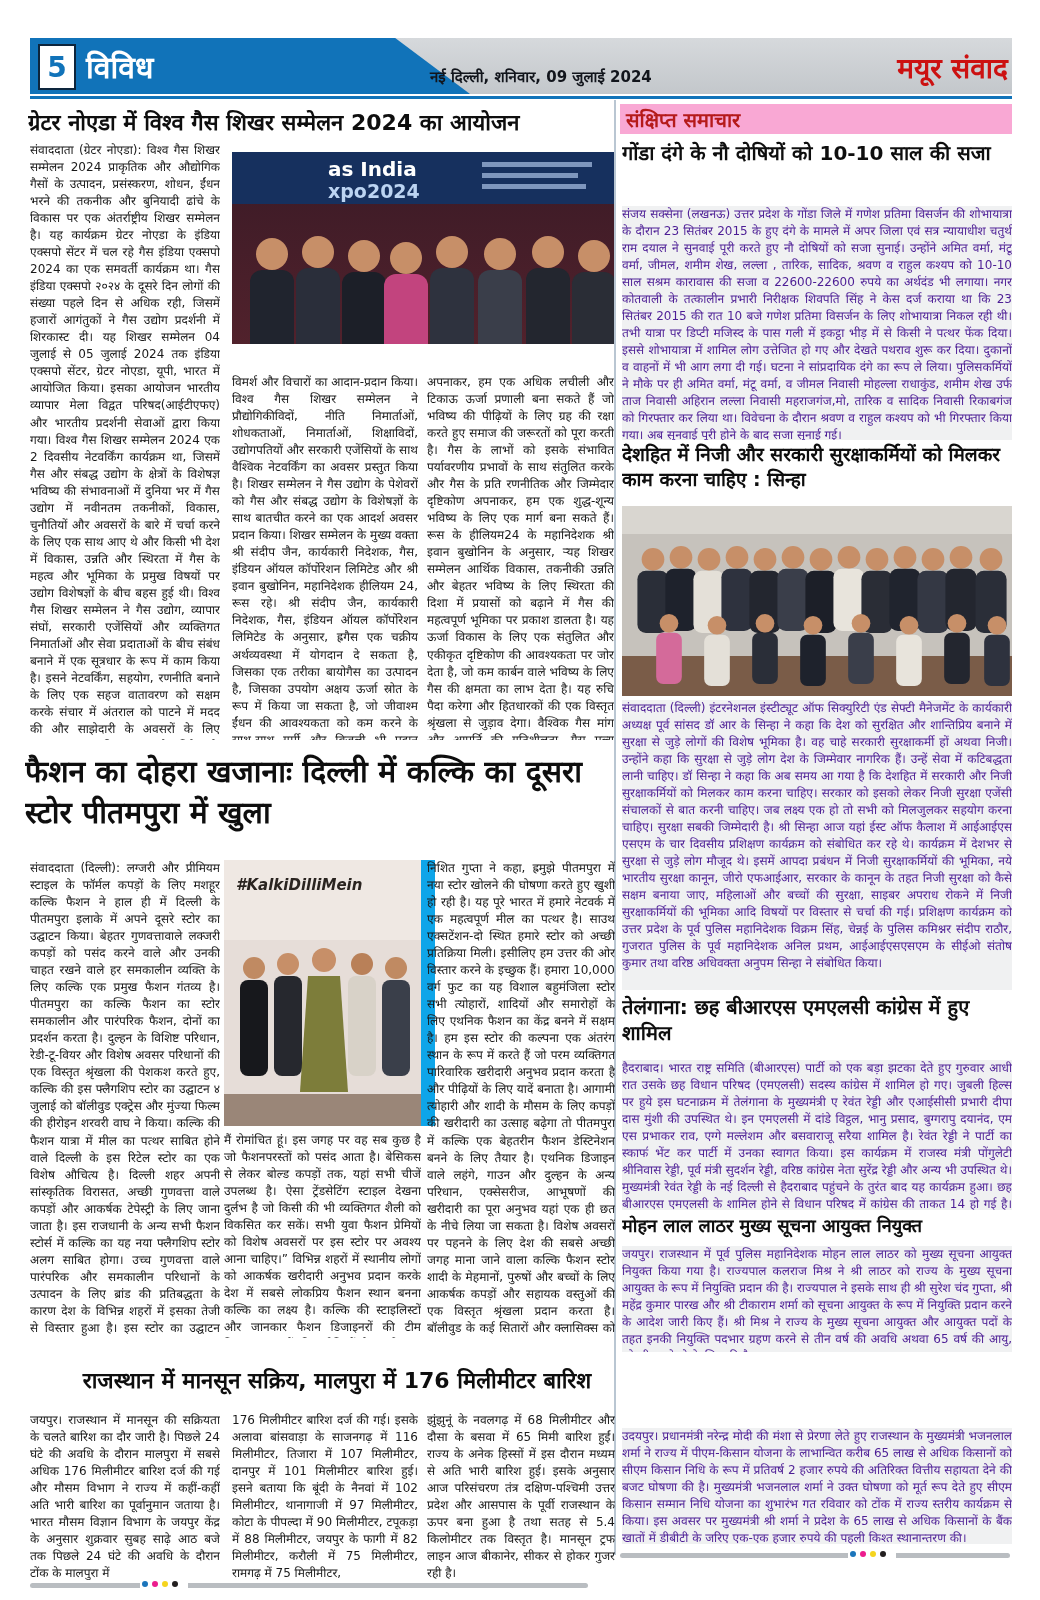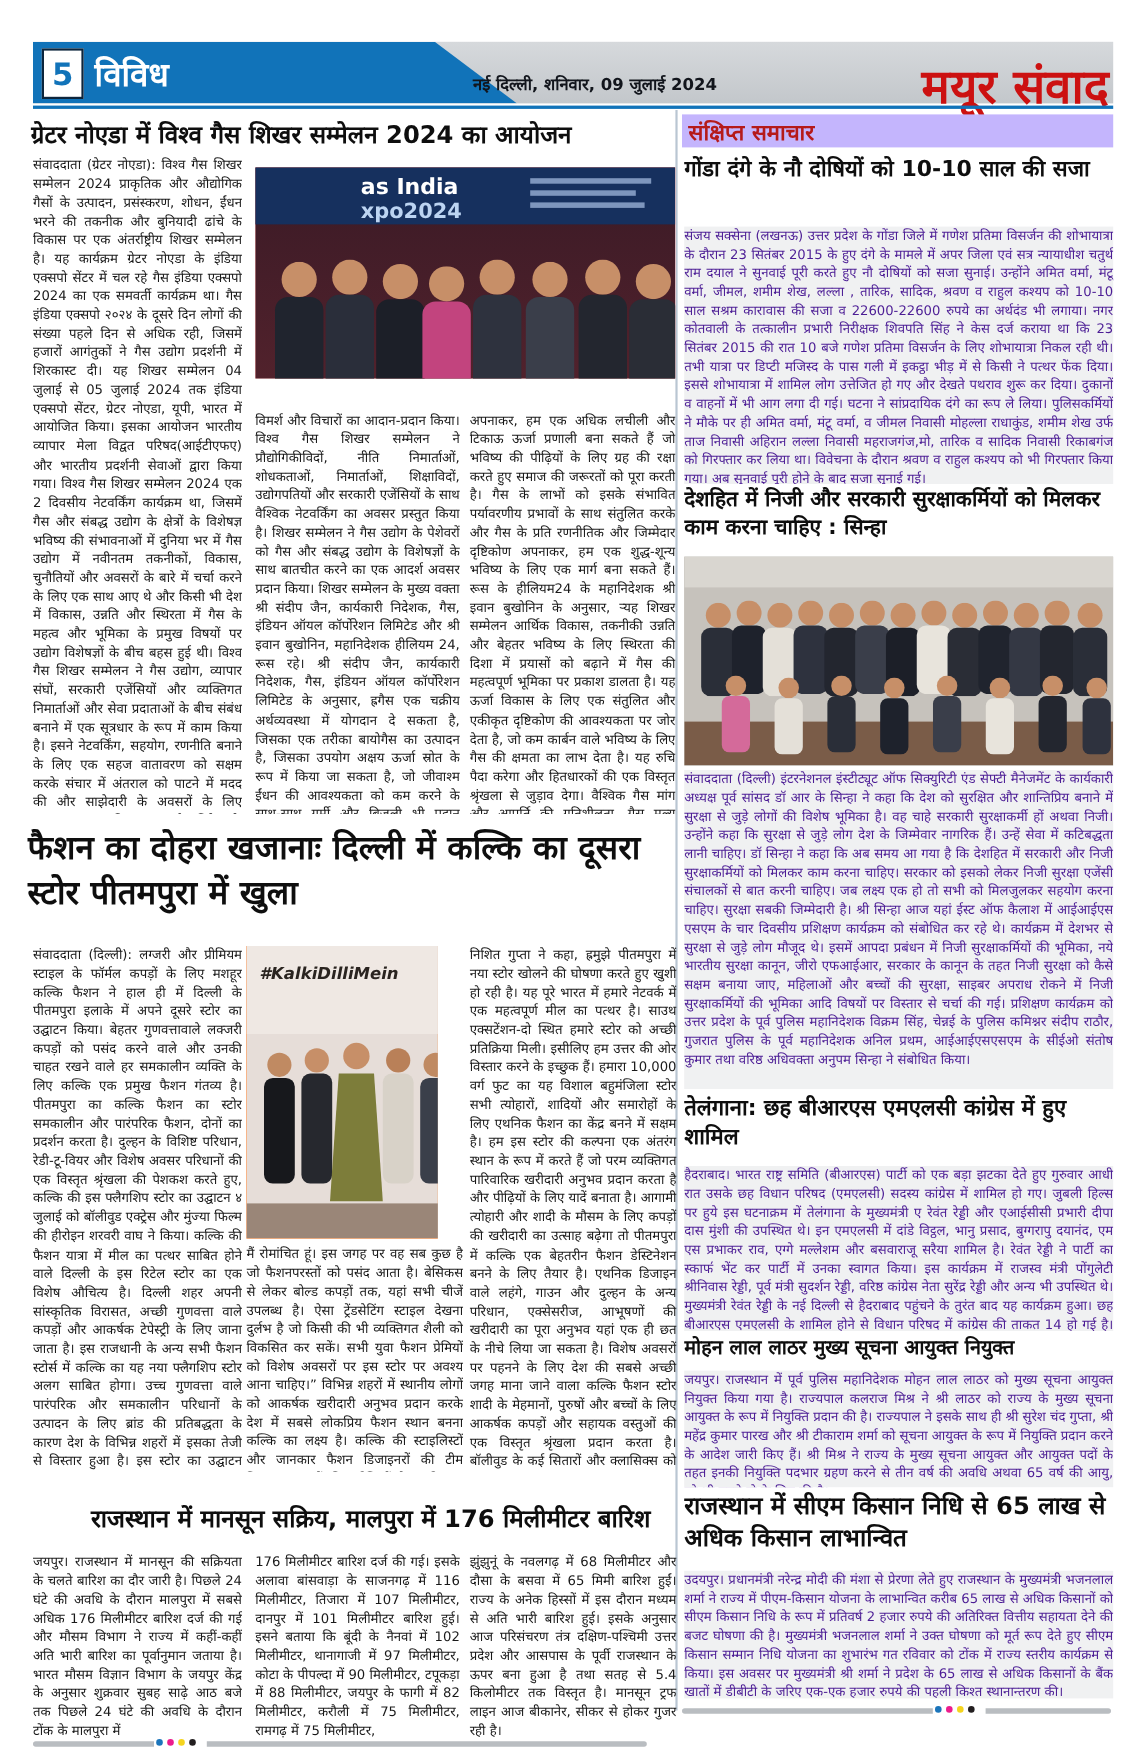--- a/index.html
+++ b/index.html
@@ -4,34 +4,34 @@
 <style>
   html,body{margin:0;padding:0;}
   body{width:1040px;height:1600px;background:#f7f6f4;font-family:"DejaVu Sans",sans-serif;color:#1a1a1a;}
   .page{position:relative;width:1040px;height:1600px;background:#ffffff;overflow:hidden;}
   
   .topbar-gray{position:absolute;left:30px;top:38px;width:982px;height:56px;background:linear-gradient(#d6d9dc,#c3c7cb);}
   .topbar-blue{position:absolute;left:30px;top:38px;width:440px;height:56px;background:#1173b9;clip-path:polygon(0 0,83% 0,100% 100%,0 100%);}
   .pagenum-box{position:absolute;left:38px;top:44px;width:34px;height:42px;background:#ffffff;border:2px solid #0d253c;display:flex;align-items:center;justify-content:center;font-size:28px;font-weight:bold;color:#1173b9;}
   .section-name{position:absolute;left:86px;top:46px;font-size:30px;font-weight:bold;color:#ffffff;}
   .dateline{position:absolute;left:430px;top:66px;font-size:15px;font-weight:bold;color:#12151c;}
-  .paper-name{position:absolute;right:32px;top:48px;font-size:43px;font-weight:bold;color:#cc1111;}
+  .paper-name{position:absolute;right:32px;top:48px;font-size:28px;font-weight:bold;color:#cc1111;}
   .top-rule{position:absolute;left:30px;top:96px;width:982px;height:3px;background:#1173b9;}
   
   .headline{font-weight:bold;color:#0e0e0e;}
   .bodycol{position:absolute;font-size:12px;line-height:1.42;text-align:justify;overflow:hidden;color:#191919;}
   .vdivider{position:absolute;left:614px;top:100px;width:2px;height:1455px;background:#b9c6d2;}
   
   .gas-headline{position:absolute;left:28px;top:106px;width:586px;height:34px;font-size:22px;white-space:nowrap;overflow:hidden;}
   .gas-photo{position:absolute;left:232px;top:152px;width:382px;height:192px;overflow:hidden;background:#fca5a5;}
   .fashion-headline{position:absolute;left:25px;top:752px;width:592px;height:104px;font-size:30px;line-height:1.35;text-align:left;overflow:hidden;}
-  .fashion-photo{position:absolute;left:224px;top:860px;width:174px;height:266px;overflow:hidden;background:#f97316;}
+  .fashion-photo{position:absolute;left:224px;top:860px;width:211px;height:266px;overflow:hidden;background:#0ea5e9;}
   .monsoon-headline{position:absolute;left:41px;top:1364px;width:592px;height:36px;font-size:22px;text-align:center;white-space:nowrap;overflow:hidden;}
   
-  .briefs-header{position:absolute;left:620px;top:104px;width:392px;height:30px;background:#c4b5fd;color:#b51a1a;font-size:20px;font-weight:bold;padding-left:6px;box-sizing:border-box;display:flex;align-items:center;}
+  .briefs-header{position:absolute;left:620px;top:104px;width:392px;height:30px;background:#f9a8d4;color:#b51a1a;font-size:20px;font-weight:bold;padding-left:6px;box-sizing:border-box;display:flex;align-items:center;}
   .brief-head{position:absolute;left:622px;width:390px;overflow:hidden;line-height:1.3;}
   .brief-body{position:absolute;left:622px;width:390px;font-size:12px;line-height:1.42;text-align:justify;overflow:hidden;background:#f0f1f2;color:#4c1d95;}
   .sinha-photo{position:absolute;left:622px;top:506px;width:390px;height:190px;overflow:hidden;background:#c2beb8;}
   
   .foot-bar{position:absolute;height:5px;background:#b9bdc1;border-radius:3px;}
   .foot-gap{position:absolute;height:9px;background:#ffffff;}
   .dot{position:absolute;width:6px;height:6px;border-radius:50%;top:0;}
 </style>
 </head>
 <body>
@@ -164,21 +164,20 @@
   </div>
 
   <div class="brief-body" style="top:700px;height:290px;">संवाददाता (दिल्ली) इंटरनेशनल इंस्टीट्यूट ऑफ सिक्युरिटी एंड सेफ्टी मैनेजमेंट के कार्यकारी अध्यक्ष पूर्व सांसद डॉ आर के सिन्हा ने कहा कि देश को सुरक्षित और शान्तिप्रिय बनाने में सुरक्षा से जुड़े लोगों की विशेष भूमिका है। वह चाहे सरकारी सुरक्षाकर्मी हों अथवा निजी। उन्होंने कहा कि सुरक्षा से जुड़े लोग देश के जिम्मेवार नागरिक हैं। उन्हें सेवा में कटिबद्धता लानी चाहिए। डॉ सिन्हा ने कहा कि अब समय आ गया है कि देशहित में सरकारी और निजी सुरक्षाकर्मियों को मिलकर काम करना चाहिए। सरकार को इसको लेकर निजी सुरक्षा एजेंसी संचालकों से बात करनी चाहिए। जब लक्ष्य एक हो तो सभी को मिलजुलकर सहयोग करना चाहिए। सुरक्षा सबकी जिम्मेदारी है। श्री सिन्हा आज यहां ईस्ट ऑफ कैलाश में आईआईएस एसएम के चार दिवसीय प्रशिक्षण कार्यक्रम को संबोधित कर रहे थे। कार्यक्रम में देशभर से सुरक्षा से जुड़े लोग मौजूद थे। इसमें आपदा प्रबंधन में निजी सुरक्षाकर्मियों की भूमिका, नये भारतीय सुरक्षा कानून, जीरो एफआईआर, सरकार के कानून के तहत निजी सुरक्षा को कैसे सक्षम बनाया जाए, महिलाओं और बच्चों की सुरक्षा, साइबर अपराध रोकने में निजी सुरक्षाकर्मियों की भूमिका आदि विषयों पर विस्तार से चर्चा की गई। प्रशिक्षण कार्यक्रम को उत्तर प्रदेश के पूर्व पुलिस महानिदेशक विक्रम सिंह, चेन्नई के पुलिस कमिश्नर संदीप राठौर, गुजरात पुलिस के पूर्व महानिदेशक अनिल प्रथम, आईआईएसएसएम के सीईओ संतोष कुमार तथा वरिष्ठ अधिवक्ता अनुपम सिन्हा ने संबोधित किया।</div>
 
   <div class="headline brief-head" style="top:994px;height:64px;font-size:20px;">तेलंगाना: छह बीआरएस एमएलसी कांग्रेस में हुए शामिल</div>
   <div class="brief-body" style="top:1060px;height:150px;">हैदराबाद। भारत राष्ट्र समिति (बीआरएस) पार्टी को एक बड़ा झटका देते हुए गुरुवार आधी रात उसके छह विधान परिषद (एमएलसी) सदस्य कांग्रेस में शामिल हो गए। जुबली हिल्स पर हुये इस घटनाक्रम में तेलंगाना के मुख्यमंत्री ए रेवंत रेड्डी और एआईसीसी प्रभारी दीपा दास मुंशी की उपस्थित थे। इन एमएलसी में दांडे विट्ठल, भानु प्रसाद, बुग्गरापु दयानंद, एम एस प्रभाकर राव, एग्गे मल्लेशम और बसवाराजू सरैया शामिल है। रेवंत रेड्डी ने पार्टी का स्काफ॔ भेंट कर पार्टी में उनका स्वागत किया। इस कार्यक्रम में राजस्व मंत्री पोंगुलेटी श्रीनिवास रेड्डी, पूर्व मंत्री सुदर्शन रेड्डी, वरिष्ठ कांग्रेस नेता सुरेंद्र रेड्डी और अन्य भी उपस्थित थे। मुख्यमंत्री रेवंत रेड्डी के नई दिल्ली से हैदराबाद पहुंचने के तुरंत बाद यह कार्यक्रम हुआ। छह बीआरएस एमएलसी के शामिल होने से विधान परिषद में कांग्रेस की ताकत 14 हो गई है। विधान परिषद में सदस्यों की कुल संख्या 40 है, जिसमें दो सीटें खाली हैं।</div>
 
   <div class="headline brief-head" style="top:1214px;height:28px;font-size:18px;white-space:nowrap;">मोहन लाल लाठर मुख्य सूचना आयुक्त नियुक्त</div>
   <div class="brief-body" style="top:1246px;height:106px;">जयपुर। राजस्थान में पूर्व पुलिस महानिदेशक मोहन लाल लाठर को मुख्य सूचना आयुक्त नियुक्त किया गया है। राज्यपाल कलराज मिश्र ने श्री लाठर को राज्य के मुख्य सूचना आयुक्त के रूप में नियुक्ति प्रदान की है। राज्यपाल ने इसके साथ ही श्री सुरेश चंद गुप्ता, श्री महेंद्र कुमार पारख और श्री टीकाराम शर्मा को सूचना आयुक्त के रूप में नियुक्ति प्रदान करने के आदेश जारी किए हैं। श्री मिश्र ने राज्य के मुख्य सूचना आयुक्त और आयुक्त पदों के तहत इनकी नियुक्ति पदभार ग्रहण करने से तीन वर्ष की अवधि अथवा 65 वर्ष की आयु, जो भी पहले हो के लिए की है।</div>
 
-  <div class="headline brief-head" style="top:1356px;height:70px;font-size:22px;">राजस्थान में सीएम किसान निधि से 65 लाख से अधिक किसान लाभान्वित</div>
   <div class="brief-body" style="top:1428px;height:116px;">उदयपुर। प्रधानमंत्री नरेन्द्र मोदी की मंशा से प्रेरणा लेते हुए राजस्थान के मुख्यमंत्री भजनलाल शर्मा ने राज्य में पीएम-किसान योजना के लाभान्वित करीब 65 लाख से अधिक किसानों को सीएम किसान निधि के रूप में प्रतिवर्ष 2 हजार रुपये की अतिरिक्त वित्तीय सहायता देने की बजट घोषणा की है। मुख्यमंत्री भजनलाल शर्मा ने उक्त घोषणा को मूर्त रूप देते हुए सीएम किसान सम्मान निधि योजना का शुभारंभ गत रविवार को टोंक में राज्य स्तरीय कार्यक्रम से किया। इस अवसर पर मुख्यमंत्री श्री शर्मा ने प्रदेश के 65 लाख से अधिक किसानों के बैंक खातों में डीबीटी के जरिए एक-एक हजार रुपये की पहली किश्त स्थानान्तरण की।</div>
 
   <div class="foot-bar" style="left:30px;top:1583px;width:558px;"></div>
   <div class="foot-gap" style="left:140px;top:1581px;width:48px;">
     <span class="dot" style="left:2px;background:#1b75bb;"></span>
     <span class="dot" style="left:12px;background:#ec1c8d;"></span>
     <span class="dot" style="left:22px;background:#f5d41e;"></span>
     <span class="dot" style="left:32px;background:#231f20;"></span>
   </div>
   <div class="foot-bar" style="left:620px;top:1553px;width:390px;"></div>

